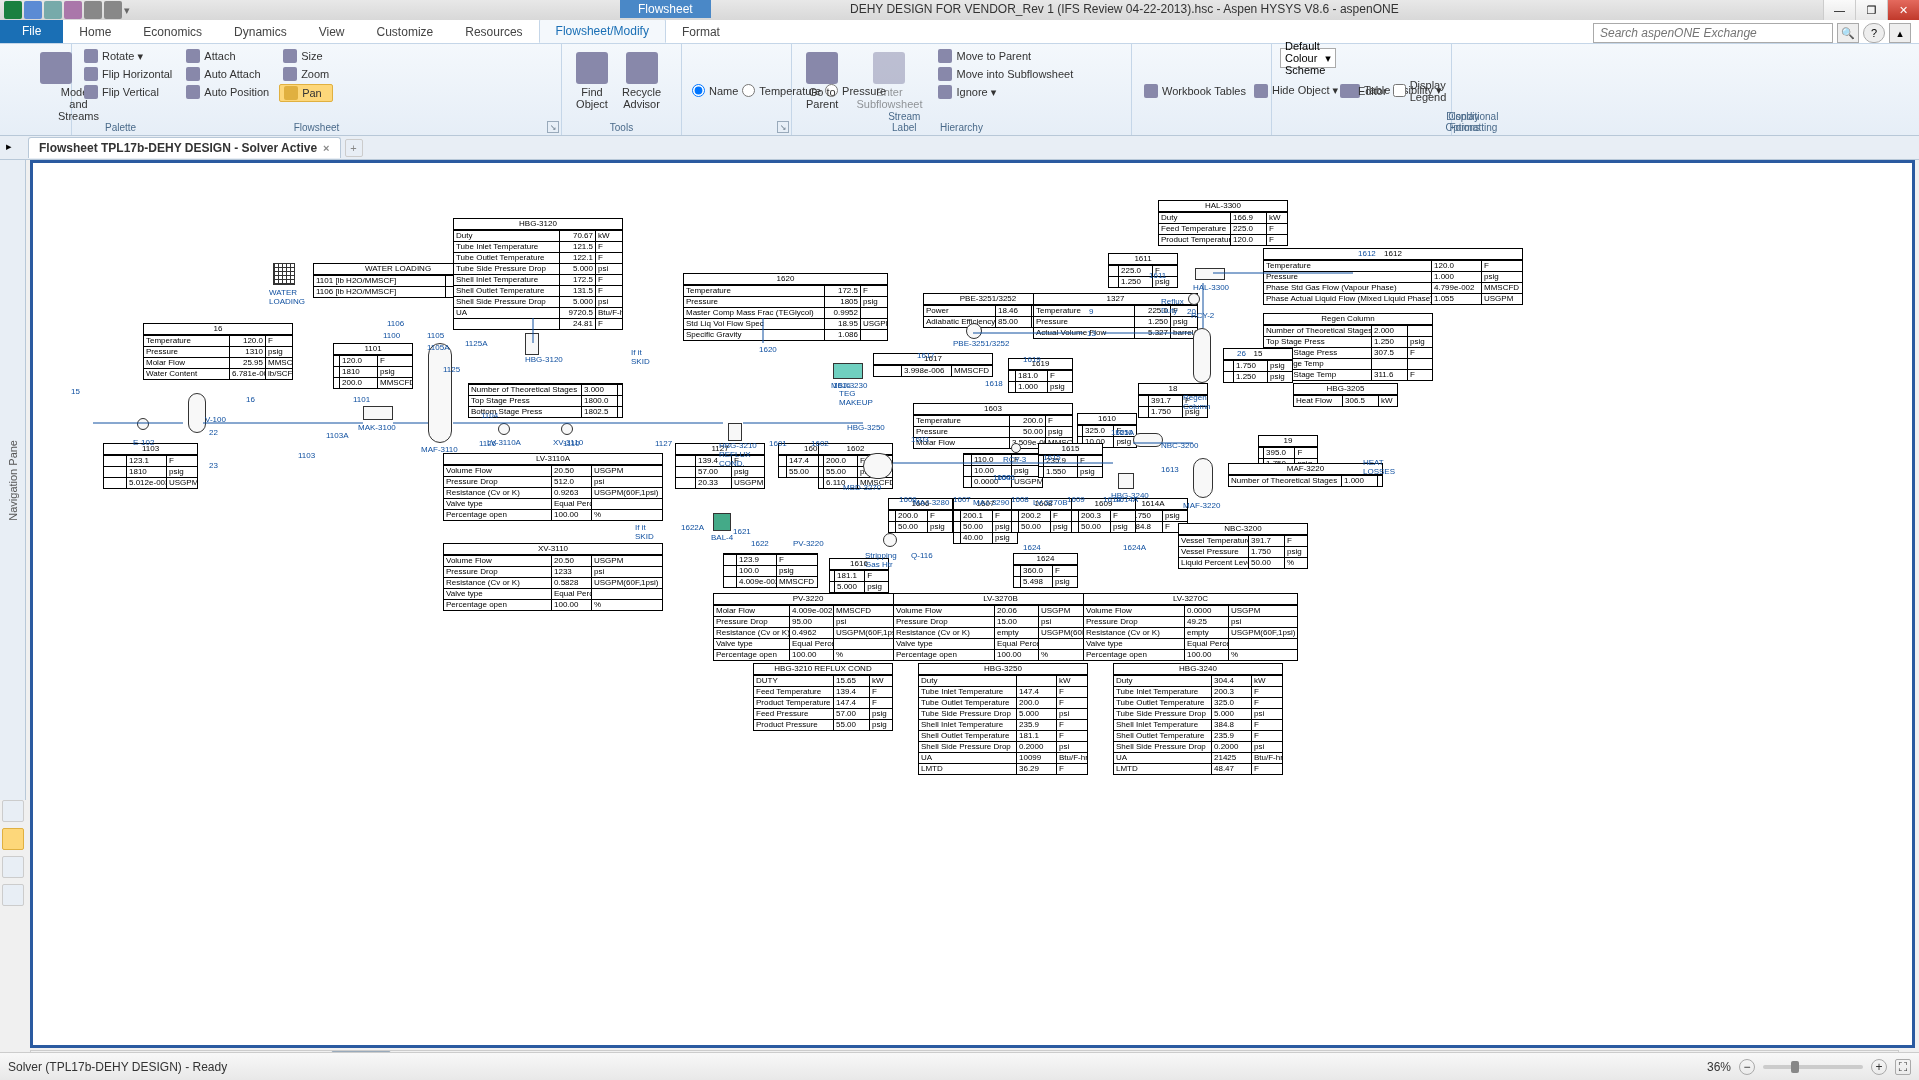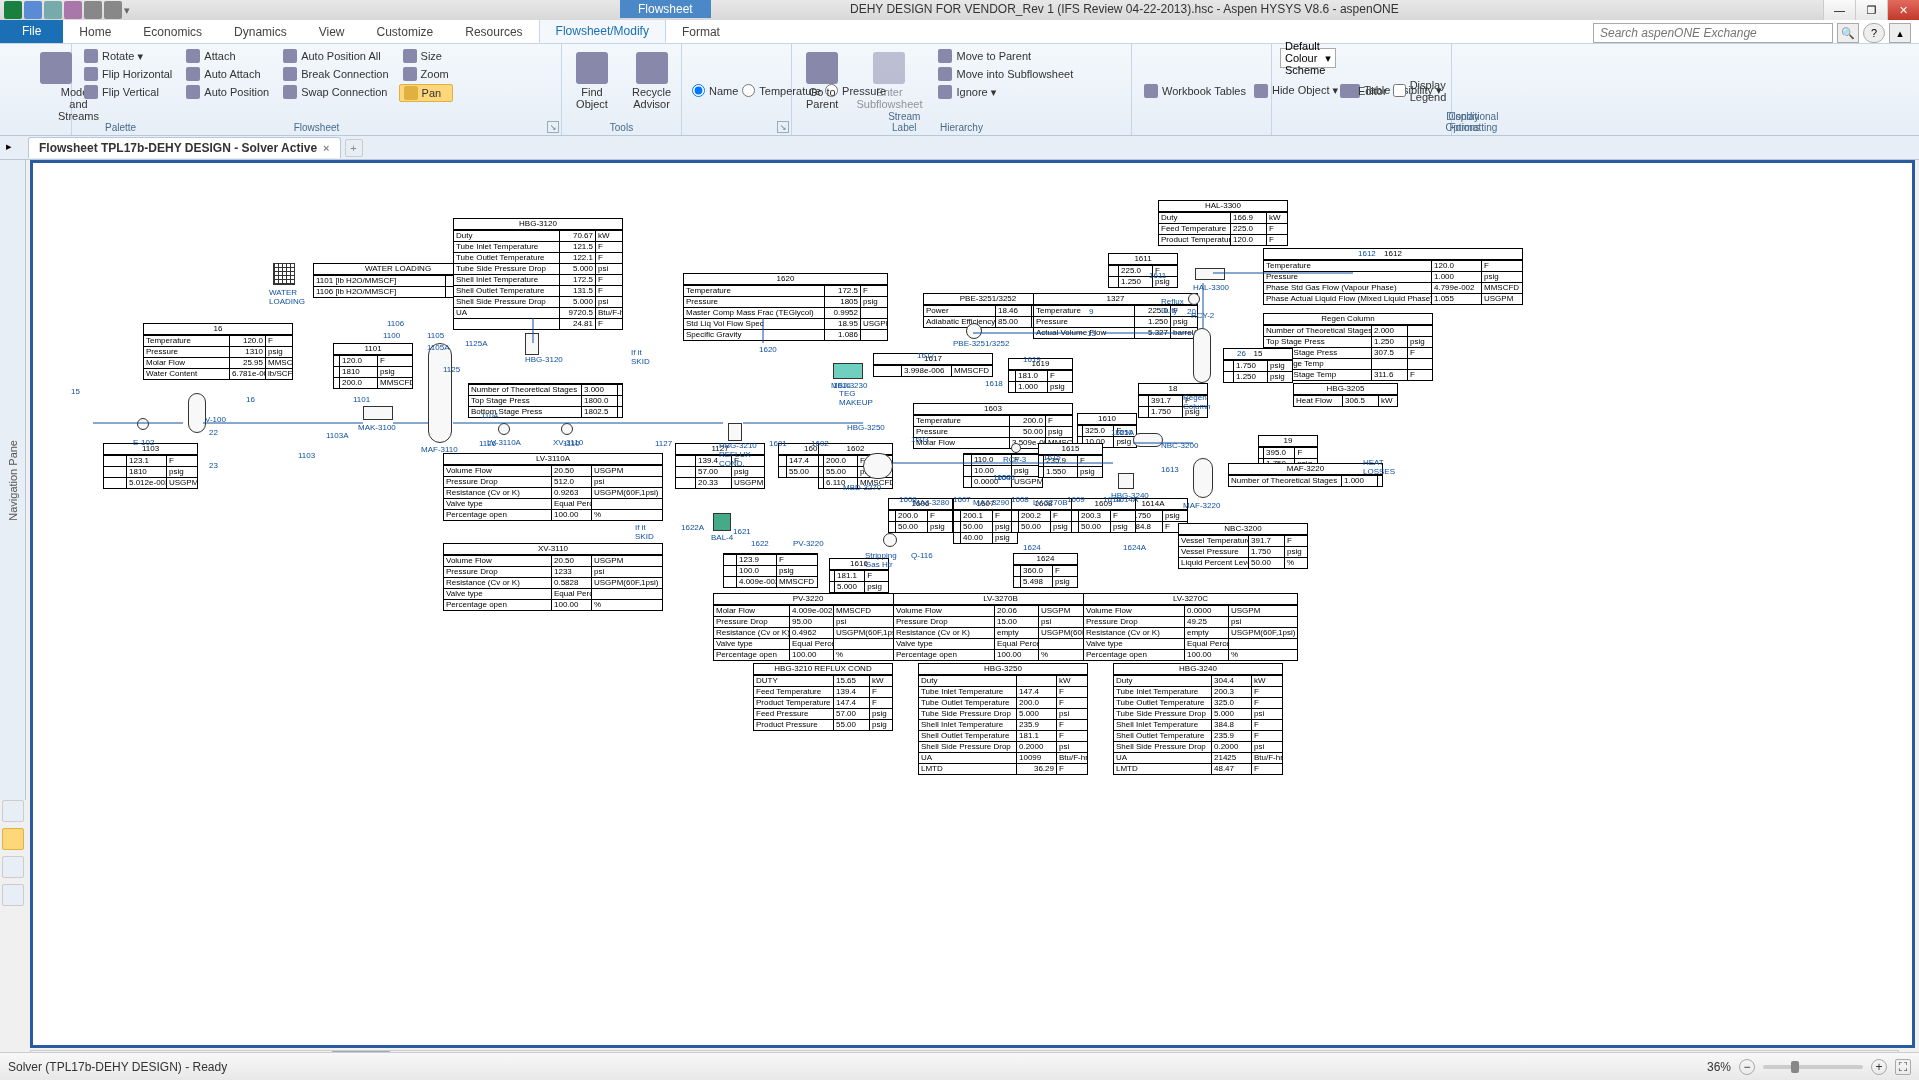--- a/index.html
+++ b/index.html
@@ -163,50 +163,36 @@
           <span>Auto Attach</span>
         </div>
       <div class="rbtn">
           <span class="rbtn-icon"></span>
           <span>Auto Position</span>
         </div>
     </div>
     <div class="rbtns-col">
       <div class="rbtn">
           <span class="rbtn-icon"></span>
-          <span>Auto Position All</span>
-        </div>
-      <div class="rbtn">
-          <span class="rbtn-icon"></span>
-          <span>Break Connection</span>
-        </div>
-      <div class="rbtn">
-          <span class="rbtn-icon"></span>
-          <span>Swap Connection</span>
-        </div>
-    </div>
-    <div class="rbtns-col">
-      <div class="rbtn">
-          <span class="rbtn-icon"></span>
           <span>Size</span>
         </div>
       <div class="rbtn">
           <span class="rbtn-icon"></span>
           <span>Zoom</span>
         </div>
       <div class="rbtn selected">
           <span class="rbtn-icon" style="background:#e0b040;"></span>
           <span>Pan</span>
         </div>
     </div>
     <div class="rgroup-label" style="position:absolute; bottom:2px; left:0; right:0;">Flowsheet</div>
     <div class="rgroup-dlg">↘</div>
   </div>
 
-  <div class="rgroup" style="flex-direction:row; gap:12px; width:120px;">
+  <div class="rgroup" style="flex-direction:row; gap:2px; width:120px;">
     <div class="rbtn-big">
         <div class="rbtn-big-icon"></div>
         <span style="white-space:pre-line;">Find
 Object</span>
       </div>
     <div class="rbtn-big">
         <div class="rbtn-big-icon"></div>
         <span style="white-space:pre-line;">Recycle
 Advisor</span>
       </div>
@@ -1113,21 +1099,21 @@
           <div style="width: 40px;">0.2000</div>
           <div style="width: 30px;">psi</div>
         </div>
         <div class="dt-row">
           <div class="c1">UA</div>
           <div style="width: 40px;">10099</div>
           <div style="width: 30px;">Btu/F-hr</div>
         </div>
         <div class="dt-row">
           <div class="c1">LMTD</div>
-          <div style="width: 40px; text-align: right;">36.29</div>
+          <div style="width: 40px;">36.29</div>
           <div style="width: 30px;">F</div>
         </div>
       </div>
       <div class="dt" style="left: 1080px; top: 500px; width: 170px;">
         <div class="dt-title">HBG-3240</div>
         <div class="dt-row">
           <div class="c1">Duty</div>
           <div style="width: 40px;">304.4</div>
           <div style="width: 30px;">kW</div>
         </div>

